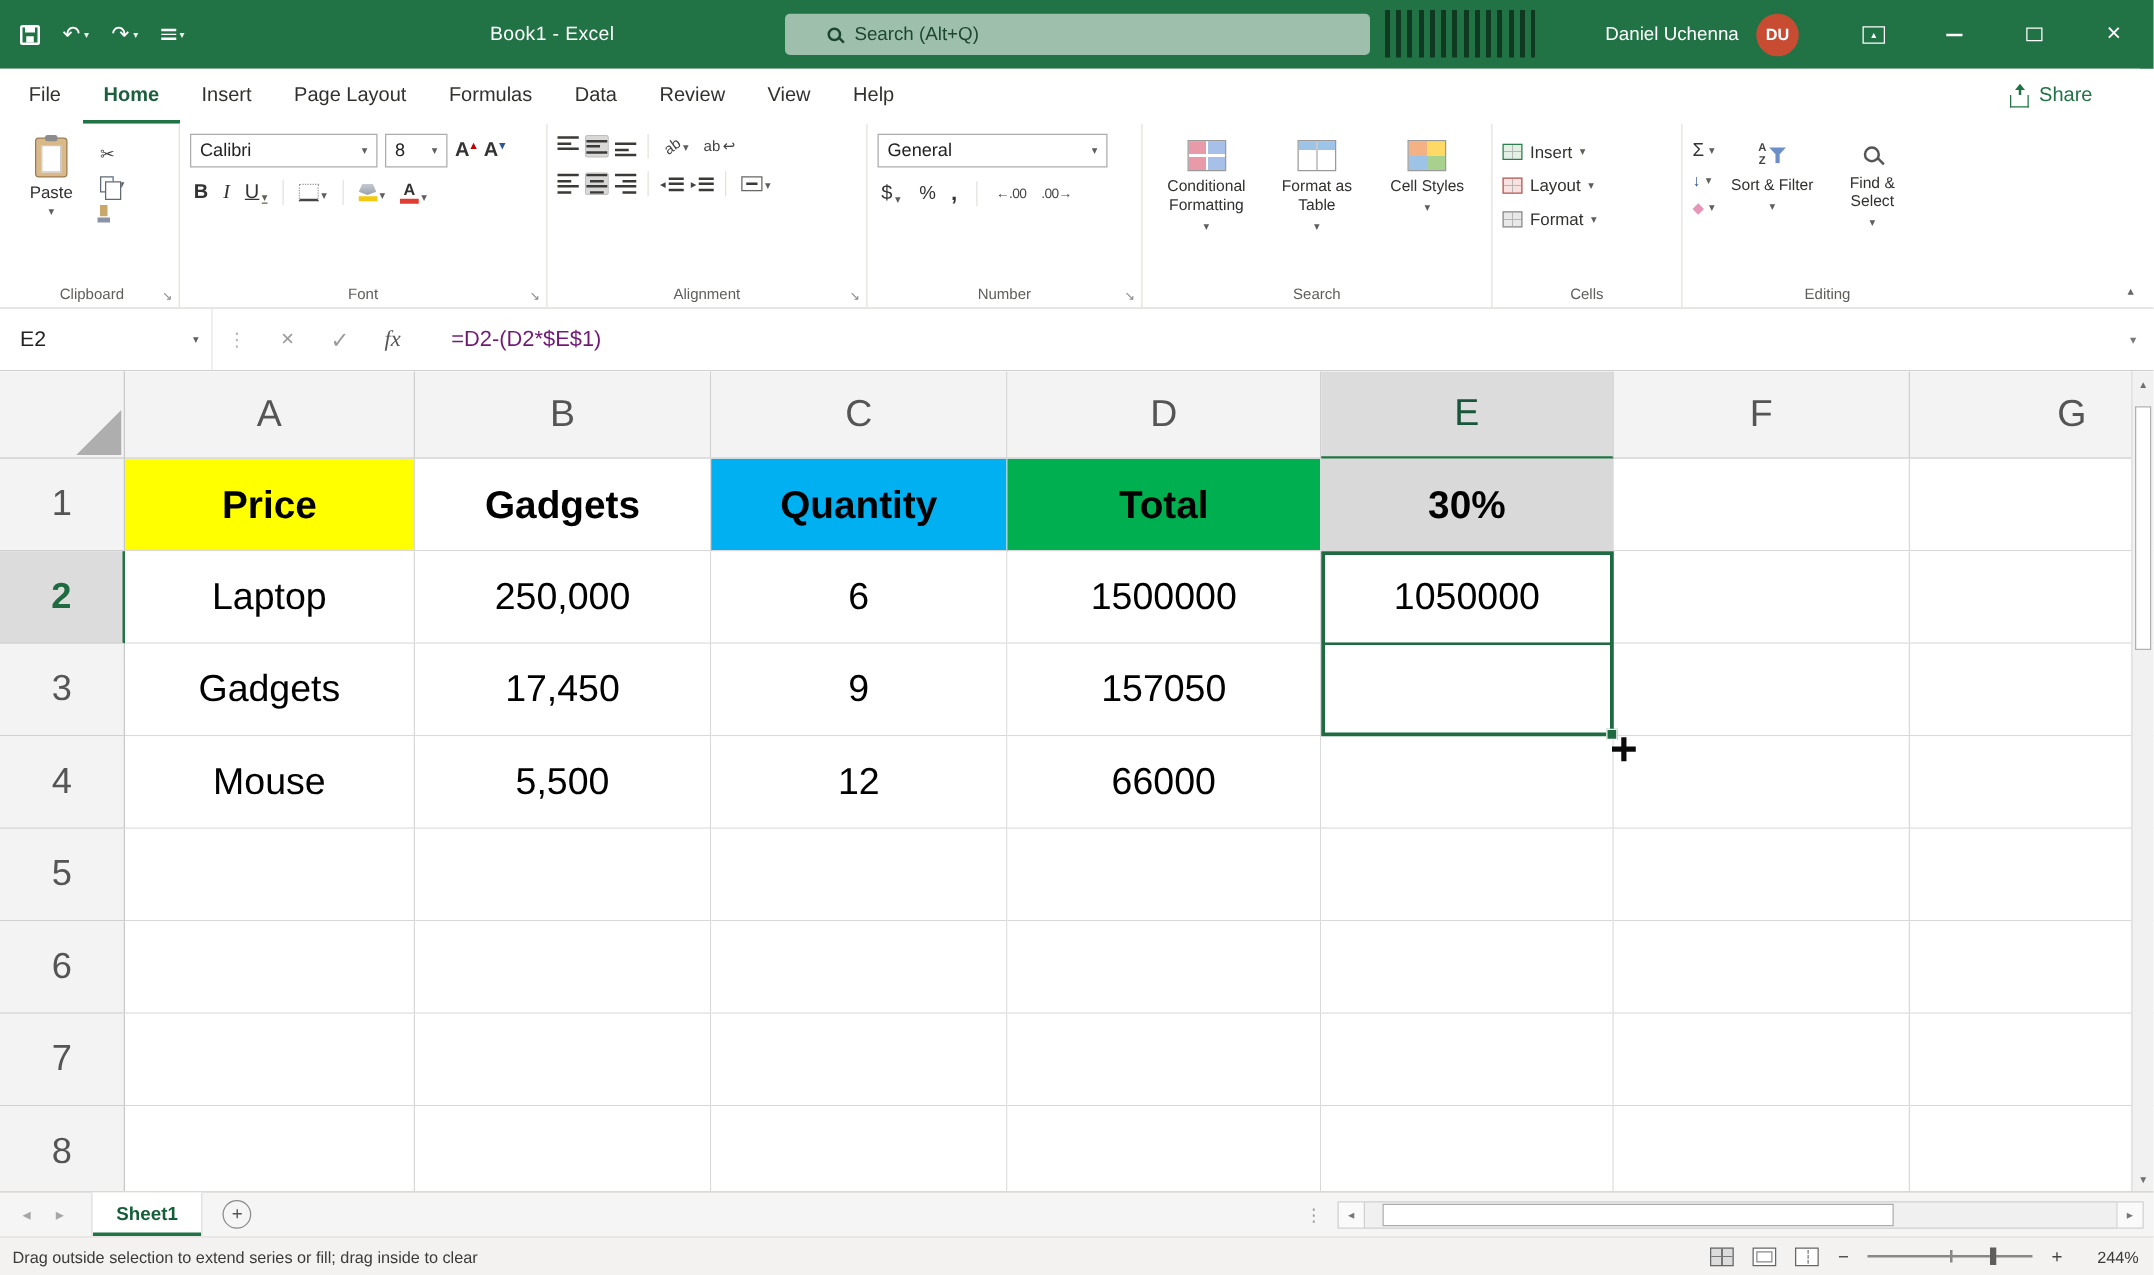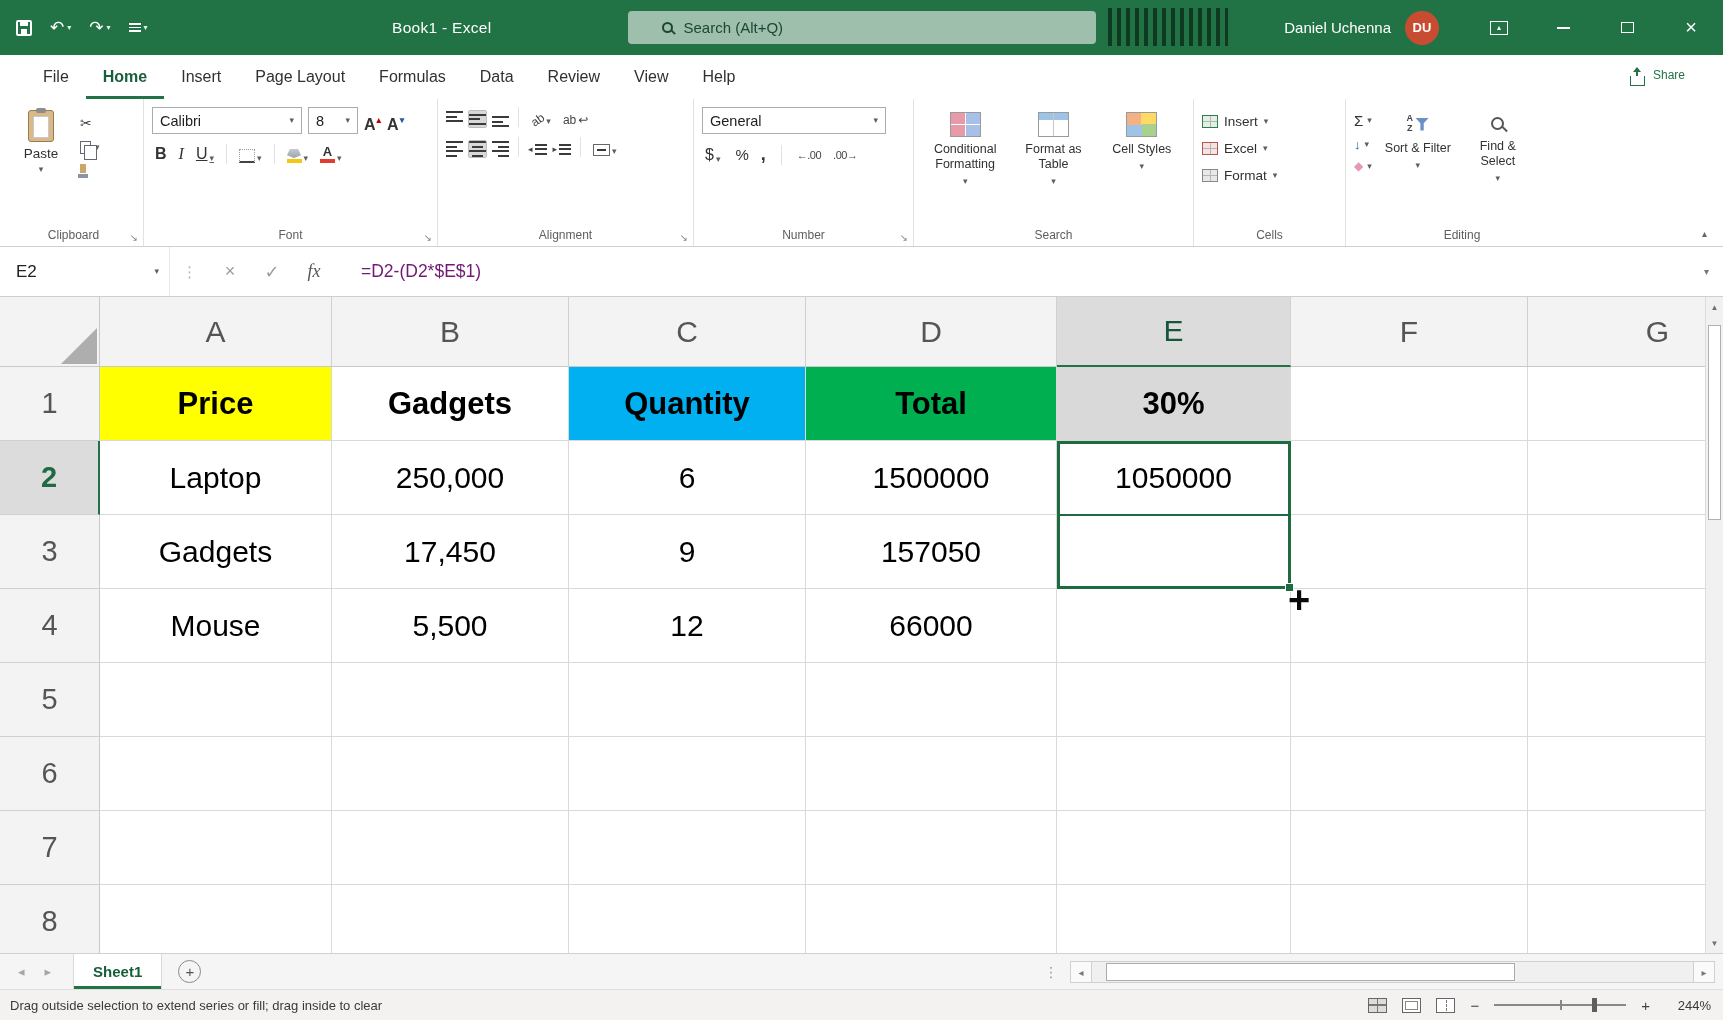--- a/index.html
+++ b/index.html
@@ -23,24 +23,24 @@
   .stripes{position:absolute;left:calc(50% + 246px);top:8px;width:120px;height:38px;background:repeating-linear-gradient(90deg,#0f3a21 0 4px,rgba(0,0,0,0) 4px 9px)}
   .tb-right{position:absolute;right:0;top:0;height:55px;display:flex;align-items:center}
   .user-name{font-size:15px;margin-right:14px}
   .avatar{width:34px;height:34px;border-radius:50%;background:#C84C32;display:flex;align-items:center;justify-content:center;font-size:13px;font-weight:700;margin-right:28px}
   .win-btn{width:64px;height:55px;display:flex;align-items:center;justify-content:center;font-size:20px}
   .ropts-ico{width:18px;height:14px;border:1.6px solid #fff;display:flex;align-items:center;justify-content:center;font-size:8px;color:#fff}
   .min-ico{width:13px;height:2px;background:#fff}
   .max-ico{width:13px;height:11px;border:1.6px solid #fff}
 
   
-  .menubar{position:absolute;top:55px;left:0;right:0;height:44px;background:#fff;display:flex;align-items:center;padding-left:26px}
+  .menubar{position:absolute;top:55px;left:0;right:11px;height:44px;background:#fff;display:flex;align-items:center;padding-left:6px}
   .mtab{padding:0 17px;height:44px;display:flex;align-items:center;font-size:16px;color:#323130}
   .mtab.active{color:#1c5f3c;font-weight:700;box-shadow:inset 0 -3px 0 #217346}
-  .share{margin-left:auto;margin-right:38px;display:flex;align-items:flex-start;gap:8px;color:#217346;font-size:12px}
+  .share{margin-left:auto;margin-right:38px;display:flex;align-items:flex-start;gap:8px;color:#217346;font-size:16px}
   .share-ico{position:relative;width:15px;height:10px;border:1.6px solid #217346;border-top:none;margin-top:8px}
   .share-ico::before{content:"";position:absolute;left:5.3px;top:-7px;width:2px;height:7px;background:#217346}
   .share-ico::after{content:"";position:absolute;left:2.3px;top:-9px;width:0;height:0;border-left:4px solid transparent;border-right:4px solid transparent;border-bottom:5px solid #217346}
 
   
   .ribbon{position:absolute;top:99px;left:0;right:0;height:148px;background:#fff;border-bottom:1px solid #d2d0ce;display:flex;padding-left:4px}
   .group{position:relative;border-right:1px solid #e3e2e0;padding:8px 8px 22px}
   .glabel{position:absolute;bottom:4px;left:0;right:0;text-align:center;font-size:12px;color:#605e5c}
   .launcher{position:absolute;bottom:3px;right:5px;font-size:10px;color:#8a8a8a}
   .crt{font-size:9px;color:#605e5c;line-height:1}
@@ -52,21 +52,21 @@
   .paste-ico::before{content:"";position:absolute;left:4px;top:5px;right:4px;bottom:3px;background:#fff;border:1px solid #c9c9c9}
   .paste-ico::after{content:"";position:absolute;left:7px;top:-3px;width:10px;height:5px;background:#8c8c8c;border-radius:2px}
   .clip-side{display:flex;flex-direction:column;gap:10px;padding-top:8px}
   .mini-btn{display:flex;align-items:center;gap:4px;font-size:14px;color:#444}
   .copy-ico{position:relative;width:11px;height:13px;border:1.3px solid #5f6a75;background:#fff}
   .copy-ico::after{content:"";position:absolute;left:3px;top:3px;width:11px;height:13px;border:1.3px solid #5f6a75;background:#fff}
   .painter-ico{position:relative;width:6px;height:9px;background:#c9a96a;margin-right:4px}
   .painter-ico::after{content:"";position:absolute;left:-2px;bottom:-5px;width:10px;height:4px;background:#8a94a8}
 
   .fg{display:flex;flex-direction:column;gap:10px}
-  .frow{display:flex;align-items:flex-end;gap:6px}
+  .frow{display:flex;align-items:center;gap:6px}
   .combo{height:27px;border:1px solid #acacac;background:#fff;display:flex;align-items:center;padding:0 7px;font-size:14.5px;color:#222}
   .combo .crt{margin-left:auto;padding-left:6px}
   .w-name{width:150px}.w-size{width:50px}.w-num{width:184px}
   .fsz{display:flex;align-items:flex-start;gap:1px;font-size:16px;font-weight:600;color:#333}
   .fmt-btn{display:flex;align-items:flex-end;gap:2px;font-size:16px;color:#333;padding:1px 3px}
   .fmt-btn.b{font-weight:800}
   .fmt-btn.i{font-style:italic;font-family:"Liberation Serif",serif}
   .fmt-btn.u span{text-decoration:underline}
   .border-ico{width:16px;height:14px;border:1px dotted #9a9a9a;border-bottom:2px solid #444}
   .colstack{display:flex;flex-direction:column;align-items:center;gap:1px}
@@ -443,21 +443,21 @@
 
   <div class="group" style="width:152px">
     <div class="cells-col">
       <span class="cells-row">
           <span class="mini-grid ins"></span>
           <span>Insert</span>
           <span class="crt">▾</span>
         </span>
       <span class="cells-row">
           <span class="mini-grid del"></span>
-          <span>Excel</span>
+          <span>Layout</span>
           <span class="crt">▾</span>
         </span>
       <span class="cells-row">
           <span class="mini-grid fmt"></span>
           <span>Format</span>
           <span class="crt">▾</span>
         </span>
     </div>
     <span class="glabel">Cells</span>
   </div>

